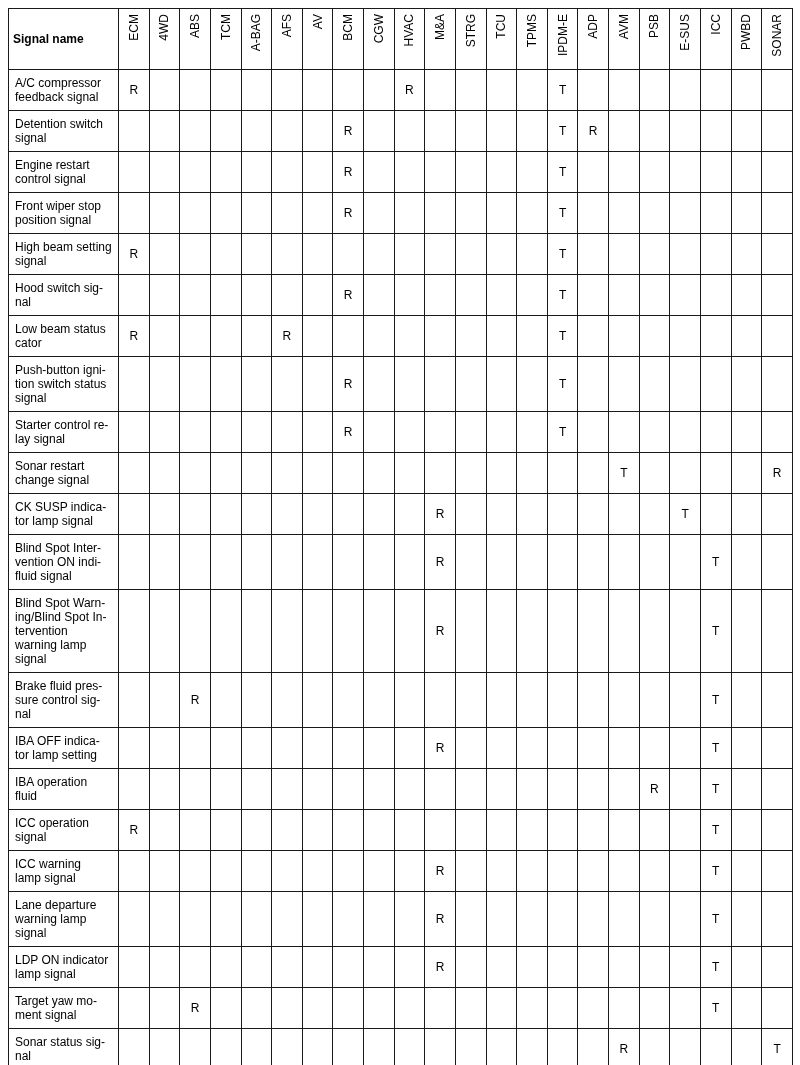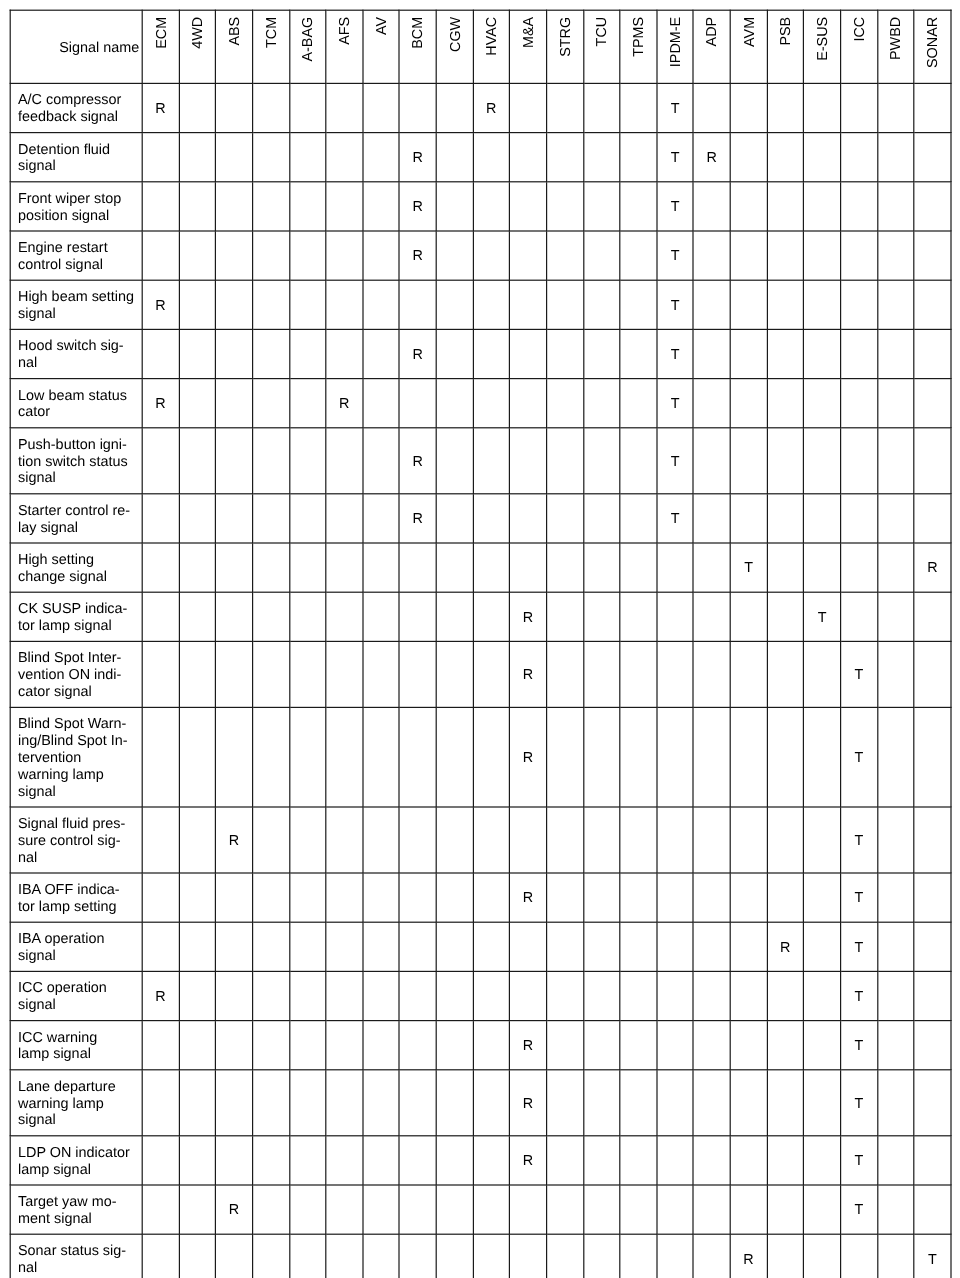--- a/index.html
+++ b/index.html
@@ -29,22 +29,23 @@
     height: 61px;
     font-weight: normal;
     font-size: 12px;
     vertical-align: top;
     text-align: center;
     padding: 5px 0 0 0;
     background: #fff;
   }
   .signal-table thead th.corner {
     vertical-align: middle;
-    text-align: right;
-    padding: 0 2px 0 26px;
+    text-align: left;
+    padding: 0 2px 0 4px;
+    font-weight: bold;
   }
   .vert {
     display: inline-block;
     writing-mode: vertical-rl;
     transform: rotate(180deg);
     white-space: nowrap;
     font-size: 12px;
     line-height: 12px;
   }
   .signal-table td.name {
@@ -140,74 +141,74 @@
           <td class="mark">T</td>
           <td class="mark"></td>
           <td class="mark"></td>
           <td class="mark"></td>
           <td class="mark"></td>
           <td class="mark"></td>
           <td class="mark"></td>
           <td class="mark"></td>
         </tr>
         <tr>
-          <td class="name">Detention fluid
+          <td class="name">Detention switch
 signal</td>
           <td class="mark"></td>
           <td class="mark"></td>
           <td class="mark"></td>
           <td class="mark"></td>
           <td class="mark"></td>
           <td class="mark"></td>
           <td class="mark"></td>
           <td class="mark">R</td>
           <td class="mark"></td>
           <td class="mark"></td>
           <td class="mark"></td>
           <td class="mark"></td>
           <td class="mark"></td>
           <td class="mark"></td>
           <td class="mark">T</td>
           <td class="mark">R</td>
+          <td class="mark"></td>
+          <td class="mark"></td>
+          <td class="mark"></td>
+          <td class="mark"></td>
+          <td class="mark"></td>
+          <td class="mark"></td>
+        </tr>
+        <tr>
+          <td class="name">Engine restart
+control signal</td>
+          <td class="mark"></td>
+          <td class="mark"></td>
+          <td class="mark"></td>
+          <td class="mark"></td>
+          <td class="mark"></td>
+          <td class="mark"></td>
+          <td class="mark"></td>
+          <td class="mark">R</td>
+          <td class="mark"></td>
+          <td class="mark"></td>
+          <td class="mark"></td>
+          <td class="mark"></td>
+          <td class="mark"></td>
+          <td class="mark"></td>
+          <td class="mark">T</td>
+          <td class="mark"></td>
           <td class="mark"></td>
           <td class="mark"></td>
           <td class="mark"></td>
           <td class="mark"></td>
           <td class="mark"></td>
           <td class="mark"></td>
         </tr>
         <tr>
           <td class="name">Front wiper stop
 position signal</td>
-          <td class="mark"></td>
-          <td class="mark"></td>
-          <td class="mark"></td>
-          <td class="mark"></td>
-          <td class="mark"></td>
-          <td class="mark"></td>
-          <td class="mark"></td>
-          <td class="mark">R</td>
-          <td class="mark"></td>
-          <td class="mark"></td>
-          <td class="mark"></td>
-          <td class="mark"></td>
-          <td class="mark"></td>
-          <td class="mark"></td>
-          <td class="mark">T</td>
-          <td class="mark"></td>
-          <td class="mark"></td>
-          <td class="mark"></td>
-          <td class="mark"></td>
-          <td class="mark"></td>
-          <td class="mark"></td>
-          <td class="mark"></td>
-        </tr>
-        <tr>
-          <td class="name">Engine restart
-control signal</td>
           <td class="mark"></td>
           <td class="mark"></td>
           <td class="mark"></td>
           <td class="mark"></td>
           <td class="mark"></td>
           <td class="mark"></td>
           <td class="mark"></td>
           <td class="mark">R</td>
           <td class="mark"></td>
           <td class="mark"></td>
@@ -349,21 +350,21 @@
           <td class="mark">T</td>
           <td class="mark"></td>
           <td class="mark"></td>
           <td class="mark"></td>
           <td class="mark"></td>
           <td class="mark"></td>
           <td class="mark"></td>
           <td class="mark"></td>
         </tr>
         <tr>
-          <td class="name">High setting
+          <td class="name">Sonar restart
 change signal</td>
           <td class="mark"></td>
           <td class="mark"></td>
           <td class="mark"></td>
           <td class="mark"></td>
           <td class="mark"></td>
           <td class="mark"></td>
           <td class="mark"></td>
           <td class="mark"></td>
           <td class="mark"></td>
@@ -403,21 +404,21 @@
           <td class="mark"></td>
           <td class="mark"></td>
           <td class="mark">T</td>
           <td class="mark"></td>
           <td class="mark"></td>
           <td class="mark"></td>
         </tr>
         <tr>
           <td class="name">Blind Spot Inter-
 vention ON indi-
-cator signal</td>
+fluid signal</td>
           <td class="mark"></td>
           <td class="mark"></td>
           <td class="mark"></td>
           <td class="mark"></td>
           <td class="mark"></td>
           <td class="mark"></td>
           <td class="mark"></td>
           <td class="mark"></td>
           <td class="mark"></td>
           <td class="mark"></td>
@@ -457,21 +458,21 @@
           <td class="mark"></td>
           <td class="mark"></td>
           <td class="mark"></td>
           <td class="mark"></td>
           <td class="mark"></td>
           <td class="mark">T</td>
           <td class="mark"></td>
           <td class="mark"></td>
         </tr>
         <tr>
-          <td class="name">Signal fluid pres-
+          <td class="name">Brake fluid pres-
 sure control sig-
 nal</td>
           <td class="mark"></td>
           <td class="mark"></td>
           <td class="mark">R</td>
           <td class="mark"></td>
           <td class="mark"></td>
           <td class="mark"></td>
           <td class="mark"></td>
           <td class="mark"></td>
@@ -511,21 +512,21 @@
           <td class="mark"></td>
           <td class="mark"></td>
           <td class="mark"></td>
           <td class="mark"></td>
           <td class="mark">T</td>
           <td class="mark"></td>
           <td class="mark"></td>
         </tr>
         <tr>
           <td class="name">IBA operation
-signal</td>
+fluid</td>
           <td class="mark"></td>
           <td class="mark"></td>
           <td class="mark"></td>
           <td class="mark"></td>
           <td class="mark"></td>
           <td class="mark"></td>
           <td class="mark"></td>
           <td class="mark"></td>
           <td class="mark"></td>
           <td class="mark"></td>

